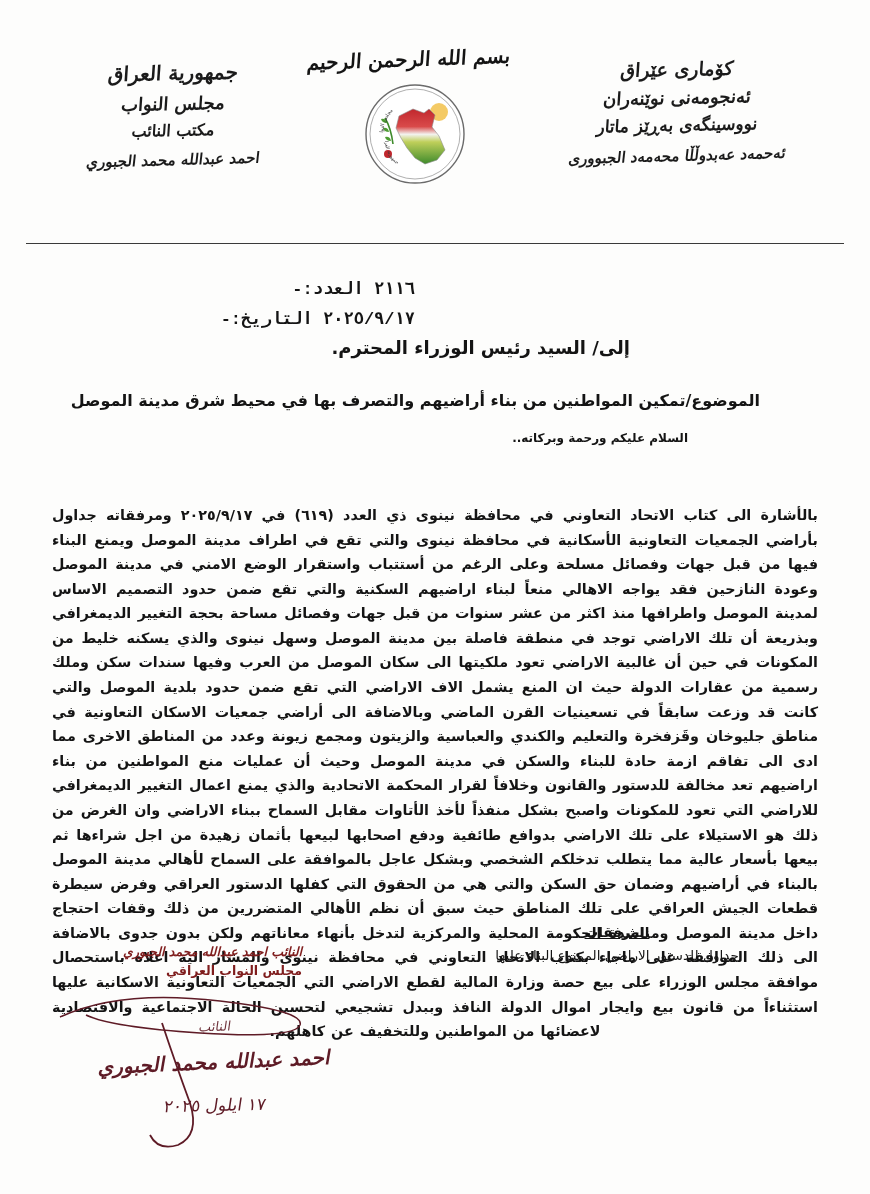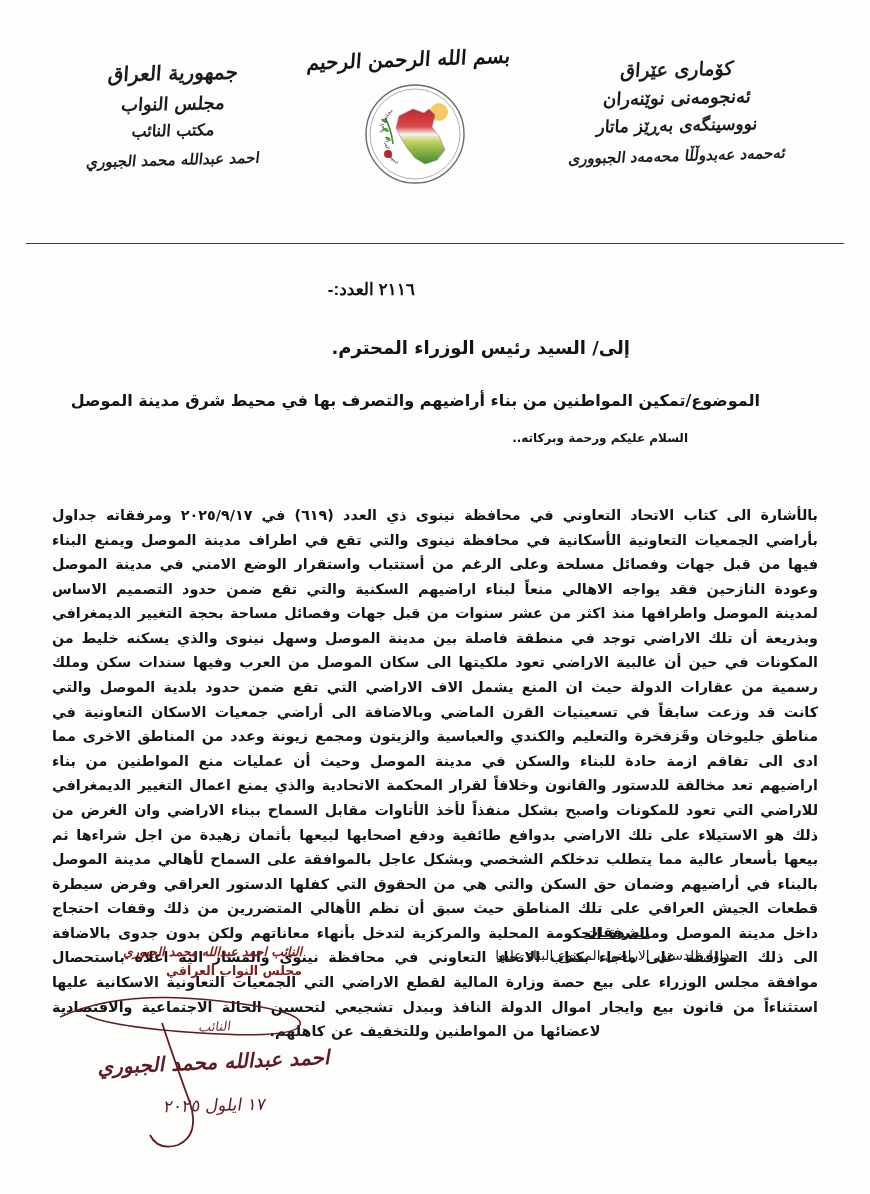--- a/index.html
+++ b/index.html
@@ -97,21 +97,21 @@
 
   
   .refblock {
     position: absolute;
     top: 275px;
     right: 455px;
     text-align: right;
     font-size: 17px;
     font-weight: 700;
     line-height: 1.75;
-    font-family: Liberation Sans, sans-serif;
+    font-family: Liberation Mono, monospace;
   }
   .refblock div { white-space: nowrap; }
 
   
   .to-line {
     position: absolute;
     top: 337px;
     right: 240px;
     font-size: 18px;
     font-weight: 700;
@@ -283,20 +283,24 @@
     </div>
   </div>
 
   <div class="divider"></div>
 
   <div class="refblock">
     <div>
       <span>٢١١٦</span>
       <span>العدد:-</span>
     </div>
+    <div>
+      <span>٢٠٢٥/٩/١٧</span>
+      <span>التاريخ:-</span>
+    </div>
   </div>
 
   <div class="to-line">إلى/ السيد رئيس الوزراء المحترم.</div>
 
   <div class="subject-line">الموضوع/تمكين المواطنين من بناء  أراضيهم والتصرف بها في محيط شرق مدينة الموصل</div>
 
   <div class="greeting-line">السلام عليكم ورحمة وبركاته..</div>
 
   <div class="body-text">بالأشارة الى كتاب الاتحاد التعاوني في محافظة نينوى ذي العدد (٦١٩) في ٢٠٢٥/٩/١٧ ومرفقاته جداول بأراضي الجمعيات التعاونية الأسكانية في محافظة نينوى والتي تقع في اطراف مدينة الموصل ويمنع البناء فيها من قبل جهات وفصائل مسلحة وعلى الرغم من أستتباب واستقرار الوضع الامني في مدينة الموصل وعودة النازحين فقد يواجه الاهالي منعاً لبناء اراضيهم السكنية والتي تقع ضمن حدود التصميم الاساس لمدينة الموصل واطرافها منذ اكثر من عشر سنوات من قبل جهات وفصائل مساحة بحجة التغيير الديمغرافي وبذريعة أن تلك الاراضي توجد في منطقة فاصلة بين مدينة الموصل وسهل نينوى والذي يسكنه خليط من المكونات في حين أن غالبية الاراضي تعود ملكيتها الى سكان الموصل من العرب وفيها سندات سكن وملك رسمية من عقارات الدولة حيث ان المنع يشمل الاف الاراضي التي تقع ضمن حدود بلدية الموصل والتي كانت قد وزعت سابقاً في تسعينيات القرن الماضي وبالاضافة الى أراضي جمعيات الاسكان التعاونية في مناطق جليوخان وقَزفخرة والتعليم والكندي والعباسية والزيتون ومجمع زيونة وعدد من المناطق الاخرى مما ادى الى تفاقم ازمة حادة للبناء والسكن في مدينة الموصل وحيث أن عمليات منع المواطنين من بناء اراضيهم تعد مخالفة للدستور والقانون وخلافاً لقرار المحكمة الاتحادية والذي يمنع اعمال التغيير الديمغرافي للاراضي التي تعود للمكونات واصبح بشكل منفذاً لأخذ الأتاوات مقابل السماح ببناء الاراضي وان الغرض من ذلك هو الاستيلاء على تلك الاراضي بدوافع طائفية ودفع اصحابها لبيعها بأثمان زهيدة من اجل شراءها ثم بيعها بأسعار عالية مما يتطلب تدخلكم الشخصي وبشكل عاجل بالموافقة على السماح لأهالي مدينة الموصل بالبناء في أراضيهم وضمان حق السكن والتي هي من الحقوق التي كفلها الدستور العراقي وفرض سيطرة قطعات الجيش العراقي على تلك المناطق حيث سبق أن نظم الأهالي المتضررين من ذلك وقفات احتجاج داخل مدينة الموصل ومناشدة الحكومة المحلية والمركزية لتدخل بأنهاء معاناتهم ولكن بدون جدوى بالاضافة الى ذلك الموافقة على ماجاء بكتاب الاتحاد التعاوني في محافظة نينوى والمشار اليه اعلاه باستحصال موافقة مجلس الوزراء على بيع حصة وزارة المالية لقطع الاراضي التي الجمعيات التعاونية الاسكانية عليها استثناءاً من قانون بيع وايجار اموال الدولة النافذ وببدل تشجيعي لتحسين الحالة الاجتماعية والاقتصادية لاعضائها من المواطنين وللتخفيف عن كاهلهم.</div>
 

